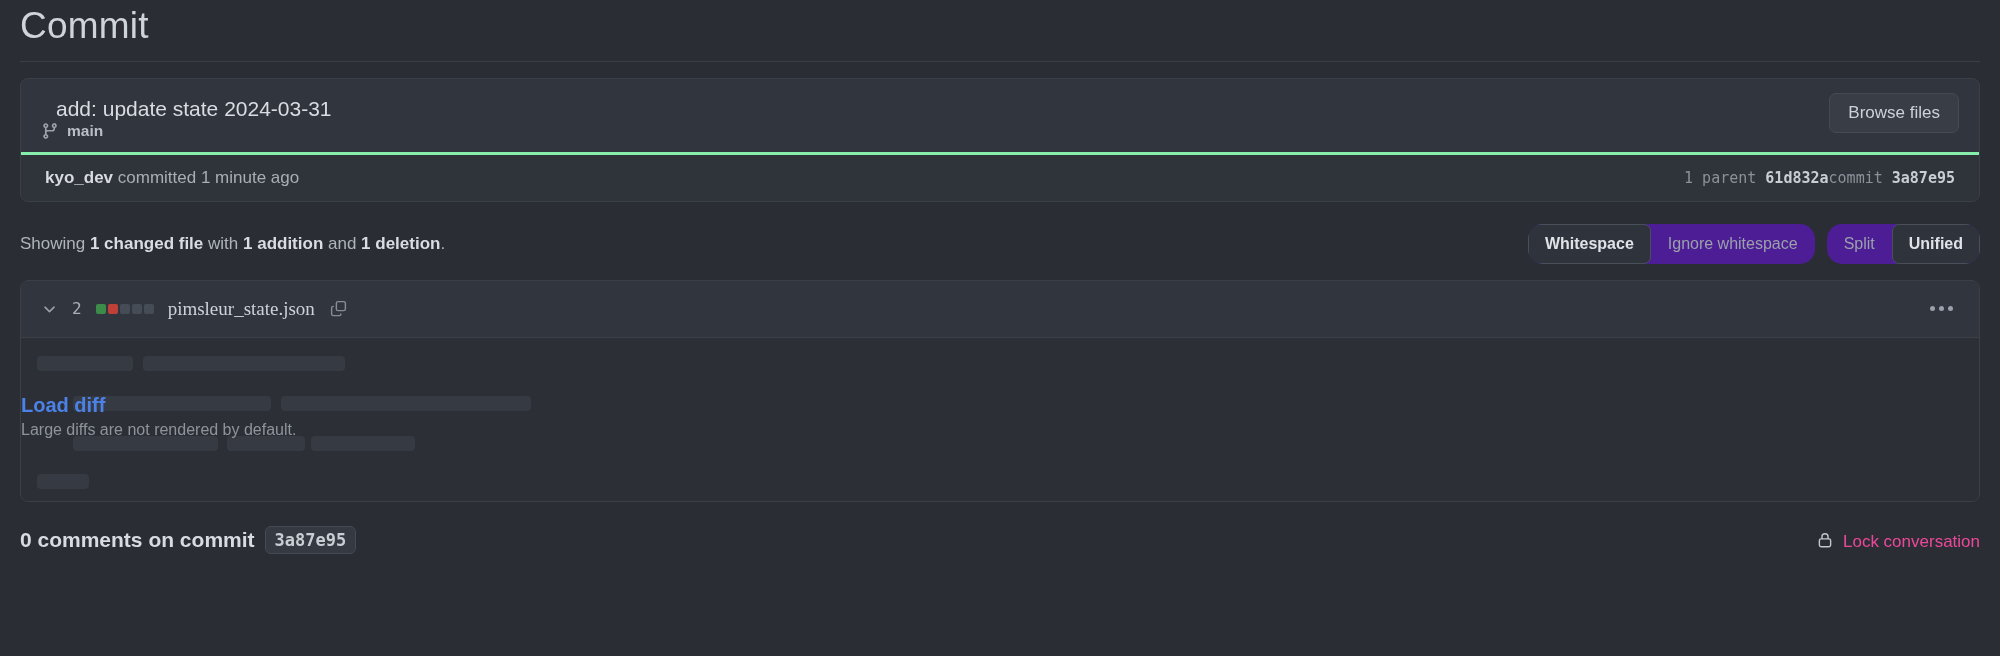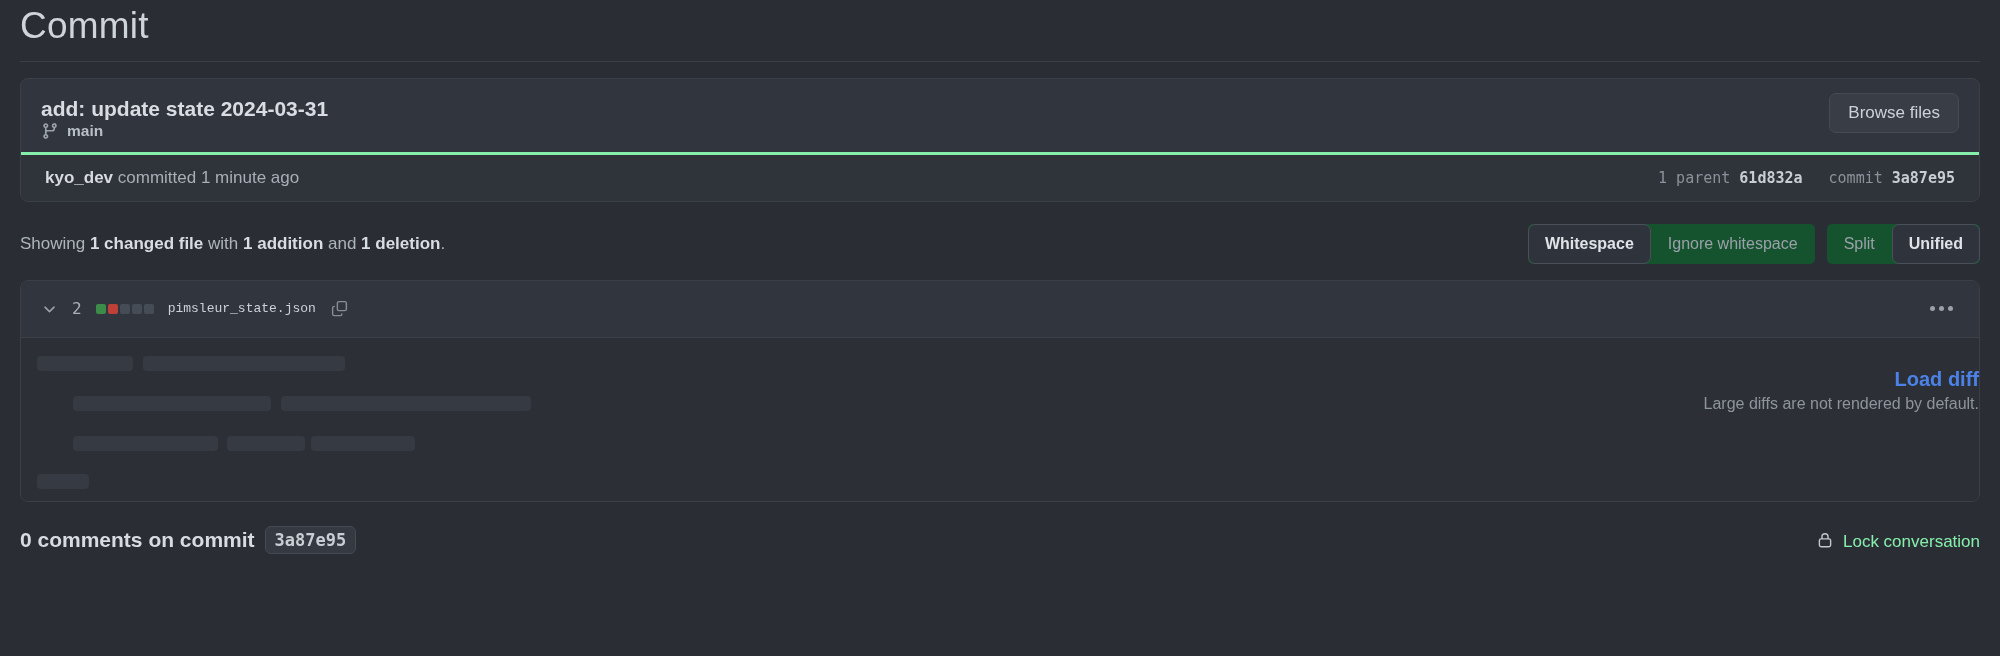--- a/index.html
+++ b/index.html
@@ -42,24 +42,24 @@
   }
   .commit-card-top {
     padding: 14px 20px 12px 20px;
     display: flex;
     align-items: flex-start;
     justify-content: space-between;
     gap: 16px;
   }
   .commit-title {
     font-size: 21px;
-    font-weight: 700;
+    font-weight: 400;
     color: #d9dde3;
     line-height: 1.3;
-    margin: 2px 0 0 0;
+    margin: 2px 0 0 15px;
   }
   .branch-line {
     display: flex;
     align-items: center;
     gap: 8px;
   }
   .branch-label {
     font-size: 15.5px;
     font-weight: 700;
     color: #b9bfc7;
@@ -92,21 +92,20 @@
   .author-line .author {
     color: #d7dbe1;
     font-weight: 700;
   }
   .sha-meta {
     font-family: "DejaVu Sans Mono", monospace;
     font-size: 15px;
     color: #8b919a;
     display: flex;
     align-items: center;
-    gap: 26px;
     white-space: nowrap;
   }
   .sha-meta .sha {
     color: #c9ced5;
     font-weight: 700;
   }
 
   
   .showing-bar {
     margin-top: 22px;
@@ -120,22 +119,22 @@
   }
   .showing-text b { color: #d9dde3; font-weight: 700; }
 
   .toggle-groups {
     display: flex;
     align-items: center;
     gap: 12px;
   }
   .seg {
     display: flex;
-    border-radius: 5px;
-    background: #14532d;
+    border-radius: 15px;
+    background: #4c1d95;
     overflow: hidden;
   }
   .seg-btn {
     font-size: 16px;
     padding: 9px 16px;
     color: #9aa1aa;
     background: transparent;
     border: 1px solid transparent;
     cursor: pointer;
     line-height: 1.25;
@@ -180,22 +179,22 @@
   .diffstat { display: flex; gap: 2px; align-items: center; }
   .diffstat i {
     display: block;
     width: 10px; height: 10px;
     border-radius: 2px;
   }
   .diffstat i.add { background: #3b8c48; }
   .diffstat i.del { background: #bf4038; }
   .diffstat i.neutral { background: #464c56; }
   .filename {
-    font-family: Liberation Mono, monospace;
-    font-size: 13px;
+    font-family: Liberation Serif, serif;
+    font-size: 19px;
     color: #cdd2d9;
     font-weight: 400;
   }
   .icon-btn {
     background: none; border: none; padding: 0; cursor: pointer;
     color: #868d96; display: flex; align-items: center;
   }
   .kebab { display: flex; gap: 4px; align-items: center; padding: 10px 8px; }
   .kebab span {
     width: 5px; height: 5px; border-radius: 50%;
@@ -211,22 +210,22 @@
   .skeleton { position: absolute; inset: 0; }
   .sk {
     position: absolute;
     background: #353a43;
     border-radius: 4px;
     height: 15px;
   }
   .load-wrap {
     position: absolute;
     left: 0; right: 0;
-    top: 30px;
-    text-align: right;
+    top: 56px;
+    text-align: left;
   }
   .load-diff {
     display: inline-block;
     font-size: 20px;
     font-weight: 700;
     color: #4c82e8;
     text-decoration: none;
     cursor: pointer;
   }
   .load-note {
@@ -258,21 +257,21 @@
     background: #343942;
     border: 1px solid #454b54;
     border-radius: 6px;
     padding: 3px 9px;
   }
   .lock-btn {
     display: flex;
     align-items: center;
     gap: 9px;
     font-size: 17px;
-    color: #86efac;
+    color: #ec4899;
     background: none;
     border: none;
     cursor: pointer;
     padding: 0;
   }
 </style>
 </head>
 <body>
 
 <div class="page">

